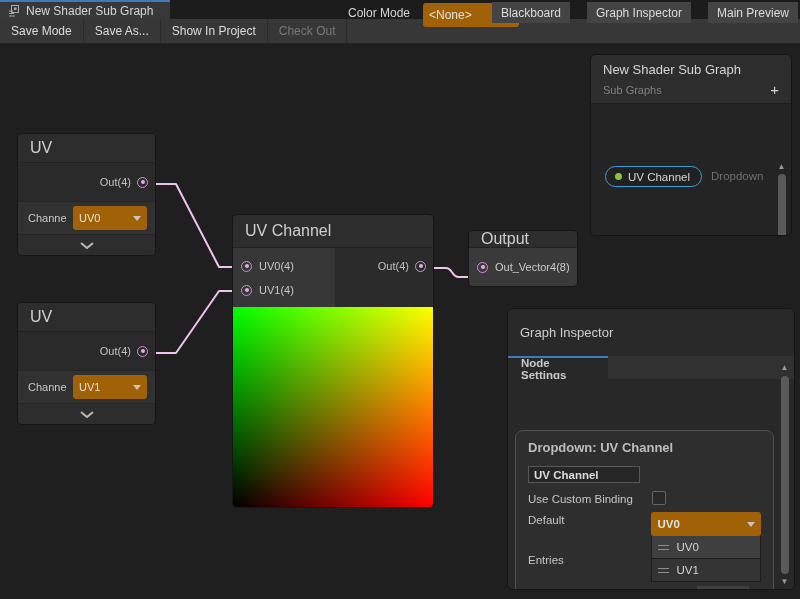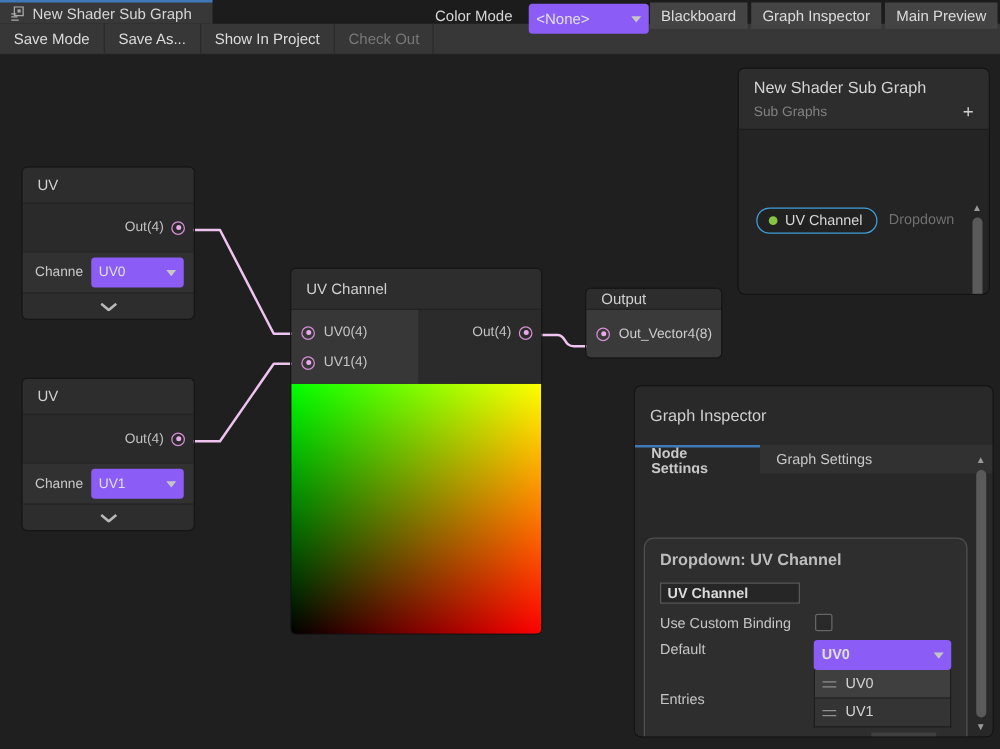--- a/index.html
+++ b/index.html
@@ -18,33 +18,33 @@
   }
   .winctl { position:absolute; right:6px; top:0; height:19px; display:flex; align-items:center; gap:12px; color:#b4b4b4; }
   .winctl span { cursor:default; font-size:12px; line-height:1; }
   .maxbox { width:9px; height:9px; border:1.5px solid #b4b4b4; display:inline-block; }
   
   .toolbar { position:absolute; left:0; top:19px; width:800px; height:25px; background:#373737; border-bottom:1px solid #232323; display:flex; align-items:stretch; }
   .tbtn { display:flex; align-items:center; padding:0 11px; color:#dcdcdc; border-right:1px solid #2b2b2b; }
   .tbtn.disabled { color:#787878; }
   .cm-label { position:absolute; left:348px; top:0; height:25px; display:flex; align-items:center; color:#d6d6d6; }
   .dropdown {
-    background:#8b5cf6; border-radius:3px; height:18px; display:flex; align-items:center;
+    background:#a16207; border-radius:3px; height:18px; display:flex; align-items:center;
     padding:12px 6px; color:#e0e0e0; justify-content:space-between;
   }
   .cm-dd { position:absolute; left:423px; top:3px; width:96px; }
   .caret { width:0; height:0; border:4px solid transparent; border-top:5px solid #c6c6c6; margin-top:5px; }
-  .tb-right { position:absolute; right:2px; top:2px; height:21px; display:flex; gap:3px; }
+  .tb-right { position:absolute; right:2px; top:2px; height:21px; display:flex; gap:17px; }
   .tb-right .seg { background:#444444; display:flex; align-items:center; padding:0 9px; color:#dcdcdc; }
   
   .canvas { position:absolute; left:0; top:44px; width:800px; height:555px; background:#1f1f1f; }
   svg.wires { position:absolute; left:0; top:0; width:800px; height:599px; pointer-events:none; }
   
   .node { position:absolute; border-radius:4px; overflow:hidden; box-shadow:0 0 0 1px #161616; font-size:11px; }
-  .node .hdr { background:#2d2d2d; color:#cfcfcf; font-size:12px; display:flex; align-items:center; padding:0 12px; border-bottom:1px solid #222; }
+  .node .hdr { background:#2d2d2d; color:#cfcfcf; font-size:16px; display:flex; align-items:center; padding:0 12px; border-bottom:1px solid #222; }
   .node .outrow { background:#2a2a2a; display:flex; align-items:center; justify-content:flex-end; padding-right:7px; color:#c2c2c2; }
   .node .ctlrow { background:#313131; border-top:1px solid #252525; display:flex; align-items:center; padding-left:10px; color:#c8c8c8; }
   .node .foot { background:#2d2d2d; border-top:1px solid #252525; display:flex; align-items:center; justify-content:center; }
   .port { width:11px; height:11px; border:1.5px solid #d48fd4; border-radius:50%; display:inline-flex; align-items:center; justify-content:center; flex:0 0 auto; background:transparent; }
   .port i { width:4px; height:4px; background:#e8aae8; border-radius:50%; }
   .ctl-label { width:45px; overflow:hidden; white-space:nowrap; }
   .node-dd { flex:1; margin-right:8px; }
   
   .portcols { display:flex; }
   .leftcol { width:102px; background:#373737; padding-top:6px; }
@@ -256,21 +256,20 @@
     <span class="arr">▲</span>
     <span class="thumb"></span>
 
   </div>
 </div>
 
 <div class="panel gi">
   <div class="gi-hdr">Graph Inspector</div>
   <div class="gi-tabs">
     <div class="gi-tab active">Node Settings</div>
-    <div class="gi-tab">Graph Settings</div>
   </div>
   <div class="gi-body">
     <div class="gi-box">
       <div class="gi-box-title">Dropdown: UV Channel</div>
 
       <div class="frow">
         <div class="textfield">UV Channel</div>
       </div>
 
       <div class="frow" style="margin-top:8px;">

